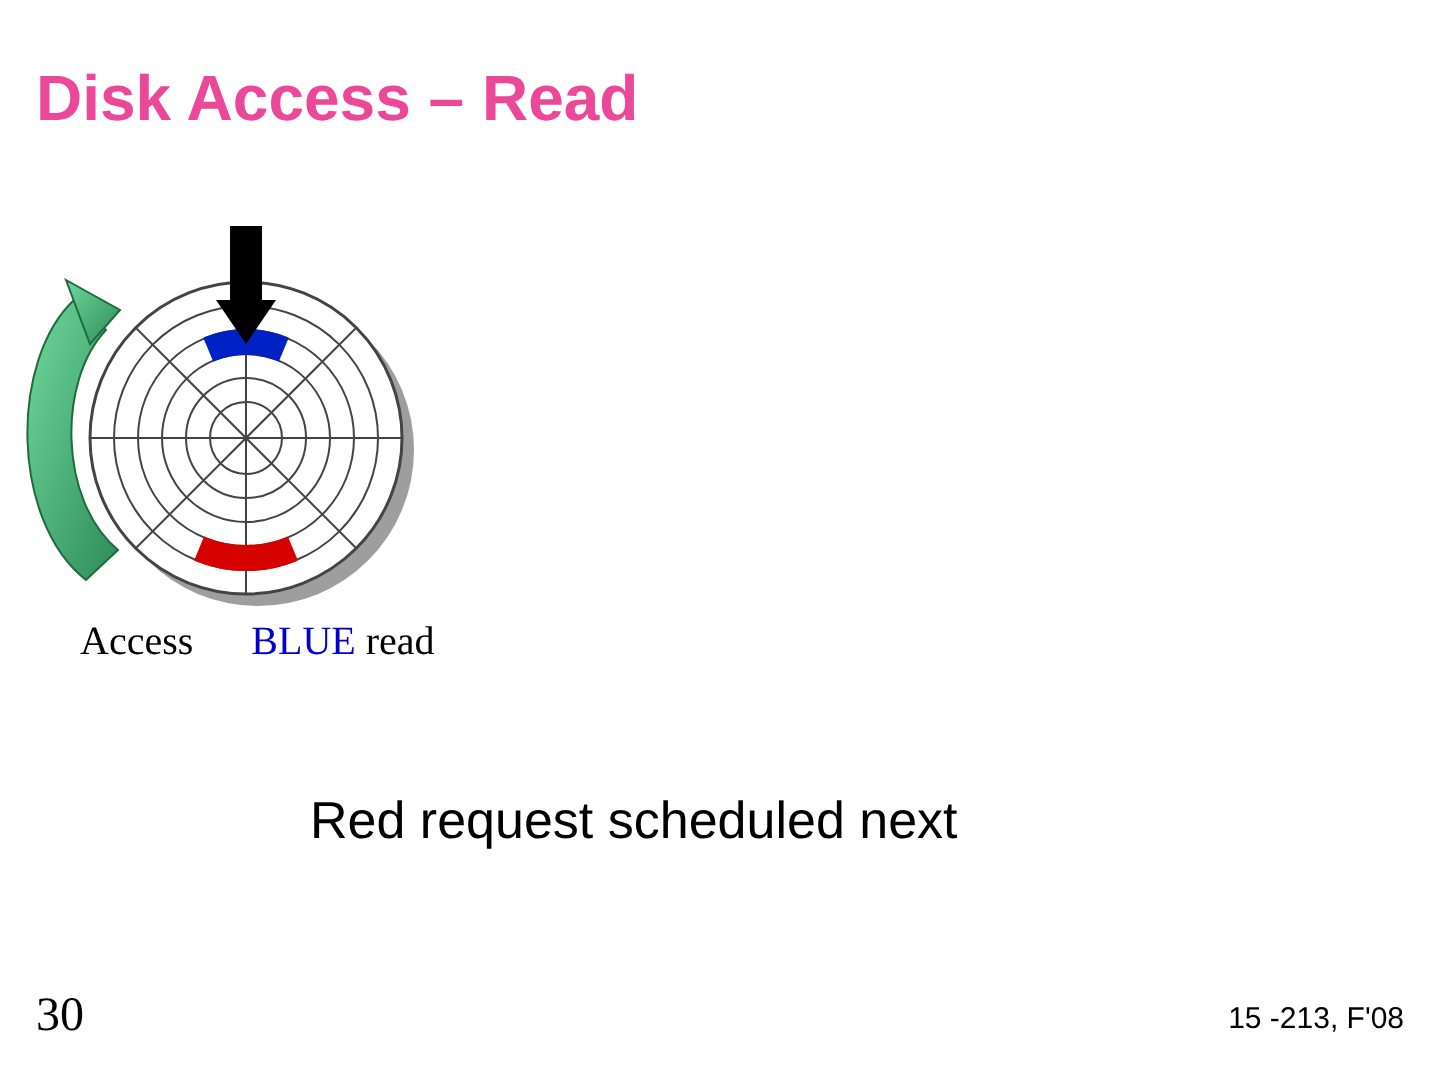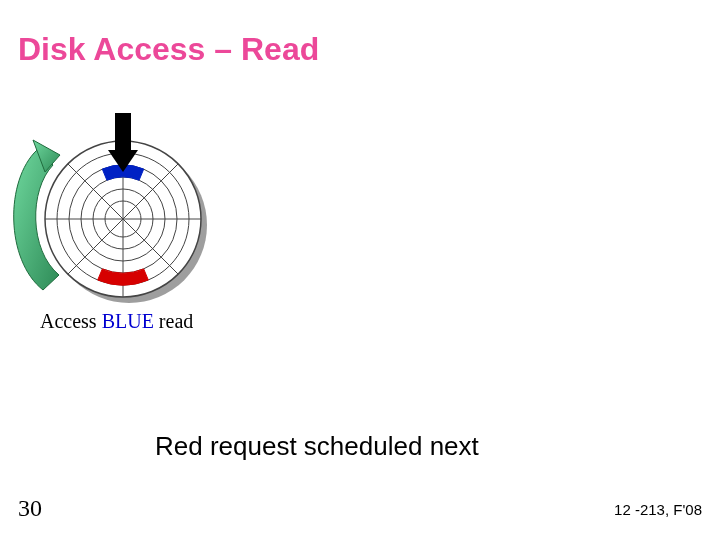--- a/index.html
+++ b/index.html
@@ -29,28 +29,28 @@
   }
   .caption {
     position: absolute;
     left: 40px;
     top: 310px;
     font-family: "Times New Roman", Times, serif;
     font-size: 20px;
   }
   .caption .blue {
     color: #0000d0;
+    margin-left: 24px;
   }
   .body-text {
     position: absolute;
     left: 155px;
     top: 395px;
     font-size: 26px;
     color: #000;
-    margin-top: 36px;
   }
   .page-num {
     position: absolute;
     left: 18px;
     bottom: 18px;
     font-family: "Times New Roman", Times, serif;
     font-size: 24px;
     color: #000;
   }
   .course-tag {
@@ -124,13 +124,13 @@
   </svg>
 </div>
 
 <div class="caption">
   <span>Access </span><span class="blue">BLUE</span><span> read</span>
 </div>
 
 <div class="body-text">Red request scheduled next</div>
 
 <div class="page-num">30</div>
-<div class="course-tag">12 -213, F'08</div>
+<div class="course-tag">15 -213, F'08</div>
 
 </body></html>

